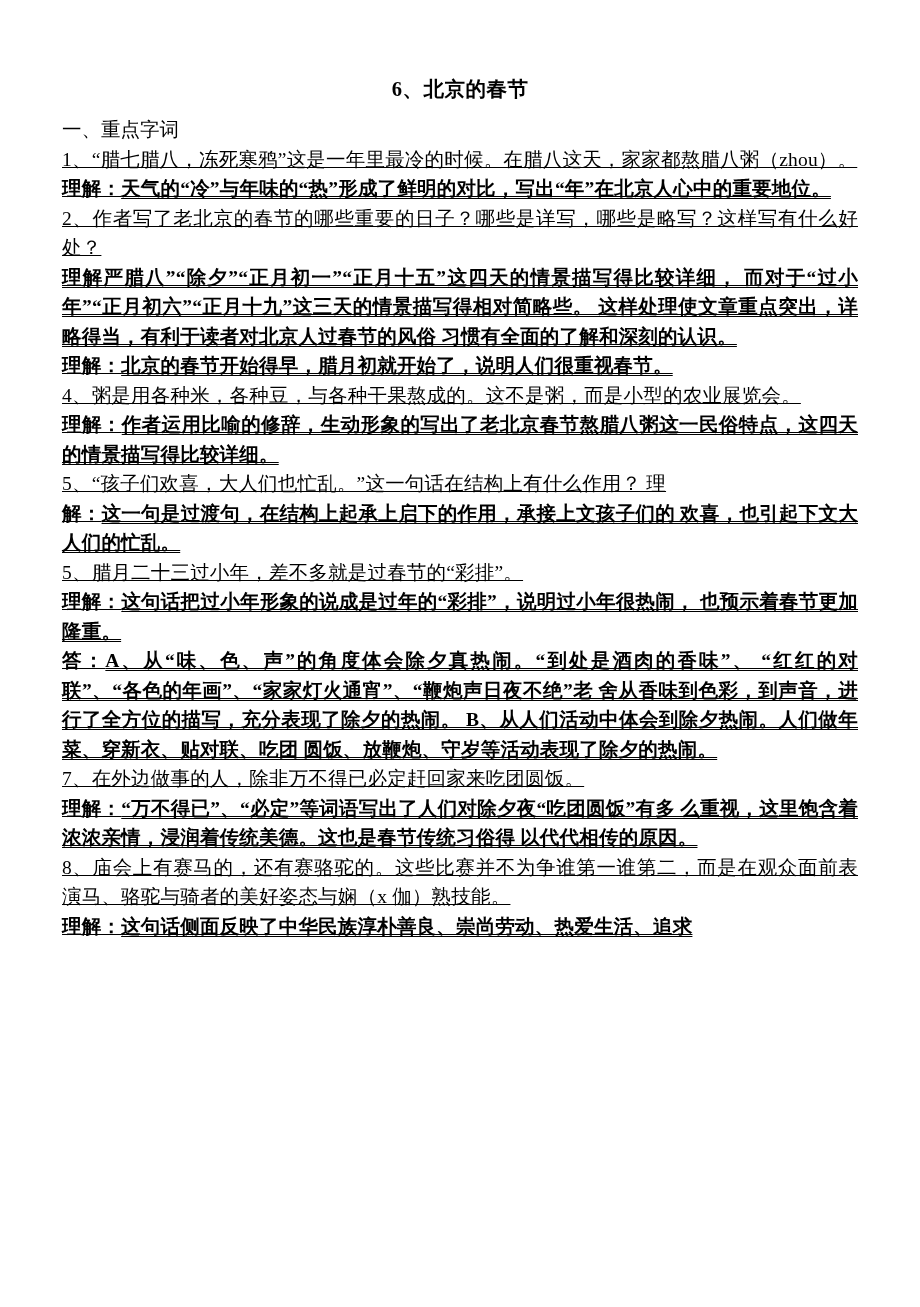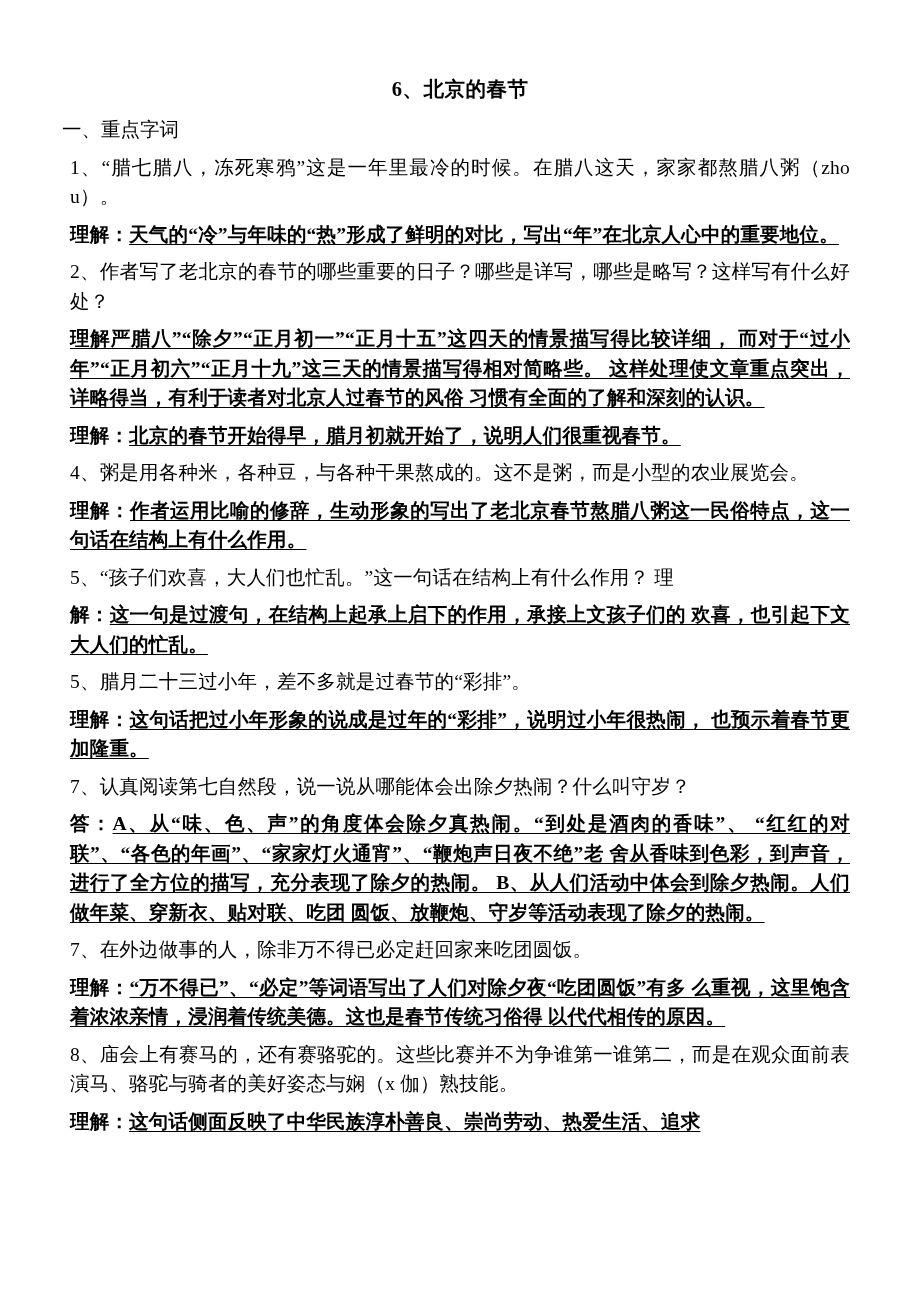--- a/index.html
+++ b/index.html
@@ -25,24 +25,25 @@
     text-align: center;
     font-size: 20.5px;
     font-weight: bold;
     letter-spacing: 0.5px;
     margin: 0 0 12px 0;
     font-family: "Liberation Serif", "DejaVu Serif", serif;
   }
   .para {
     font-size: 19.5px;
     line-height: 29.5px;
-    margin: 8px;
+    margin: 0;
     text-align: justify;
     letter-spacing: 0.2px;
     word-break: break-all;
+    text-decoration: underline;
   }
   .bold {
     font-weight: bold;
   }
   .u {
     text-decoration: underline;
     text-underline-offset: 3px;
     text-decoration-thickness: 1px;
   }
   .sec-head {
@@ -67,31 +68,30 @@
 
   <p class="para">2、作者写了老北京的春节的哪些重要的日子？哪些是详写，哪些是略写？这样写有什么好处？</p>
 
   <p class="para"><span class="bold u">理解严腊八”“除夕”“正月初一”“正月十五”这四天的情景描写得比较详细， 而对于“过小年”“正月初六”“正月十九”这三天的情景描写得相对简略些。 这样处理使文章重点突出，详略得当，有利于读者对北京人过春节的风俗 习惯有全面的了解和深刻的认识。</span></p>
 
 
   <p class="para"><span class="bold">理解：</span><span class="bold u">北京的春节开始得早，腊月初就开始了，说明人们很重视春节。</span></p>
 
   <p class="para">4、粥是用各种米，各种豆，与各种干果熬成的。这不是粥，而是小型的农业展览会。</p>
 
-  <p class="para"><span class="bold">理解：</span><span class="bold u">作者运用比喻的修辞，生动形象的写出了老北京春节熬腊八粥这一民俗特点，这一句话在结构上有什么作用。</span></p>
+  <p class="para"><span class="bold">理解：</span><span class="bold u">作者运用比喻的修辞，生动形象的写出了老北京春节熬腊八粥这一民俗特点，这四天的情景描写得比较详细。</span></p>
 
   <p class="para">5、“孩子们欢喜，大人们也忙乱。”这一句话在结构上有什么作用？ 理</p>
 
   <p class="para"><span class="bold">解：</span><span class="bold u">这一句是过渡句，在结构上起承上启下的作用，承接上文孩子们的 欢喜，也引起下文大人们的忙乱。</span></p>
 
   <p class="para">5、腊月二十三过小年，差不多就是过春节的“彩排”。</p>
 
   <p class="para"><span class="bold">理解：</span><span class="bold u">这句话把过小年形象的说成是过年的“彩排”，说明过小年很热闹， 也预示着春节更加隆重。</span></p>
 
-  <p class="para">7、认真阅读第七自然段，说一说从哪能体会出除夕热闹？什么叫守岁？</p>
 
   <p class="para"><span class="bold">答：</span><span class="bold u">A、从“味、色、声”的角度体会除夕真热闹。“到处是酒肉的香味”、 “红红的对联”、“各色的年画”、“家家灯火通宵”、“鞭炮声日夜不绝”老 舍从香味到色彩，到声音，进行了全方位的描写，充分表现了除夕的热闹。 B、从人们活动中体会到除夕热闹。人们做年菜、穿新衣、贴对联、吃团 圆饭、放鞭炮、守岁等活动表现了除夕的热闹。</span></p>
 
   <p class="para">7、在外边做事的人，除非万不得已必定赶回家来吃团圆饭。</p>
 
   <p class="para"><span class="bold">理解：</span><span class="bold u">“万不得已”、“必定”等词语写出了人们对除夕夜“吃团圆饭”有多 么重视，这里饱含着浓浓亲情，浸润着传统美德。这也是春节传统习俗得 以代代相传的原因。</span></p>
 
   <p class="para">8、庙会上有赛马的，还有赛骆驼的。这些比赛并不为争谁第一谁第二，而是在观众面前表演马、骆驼与骑者的美好姿态与娴（x 伽）熟技能。</p>
 
   <p class="para"><span class="bold">理解：</span><span class="bold u">这句话侧面反映了中华民族淳朴善良、崇尚劳动、热爱生活、追求</span></p>

